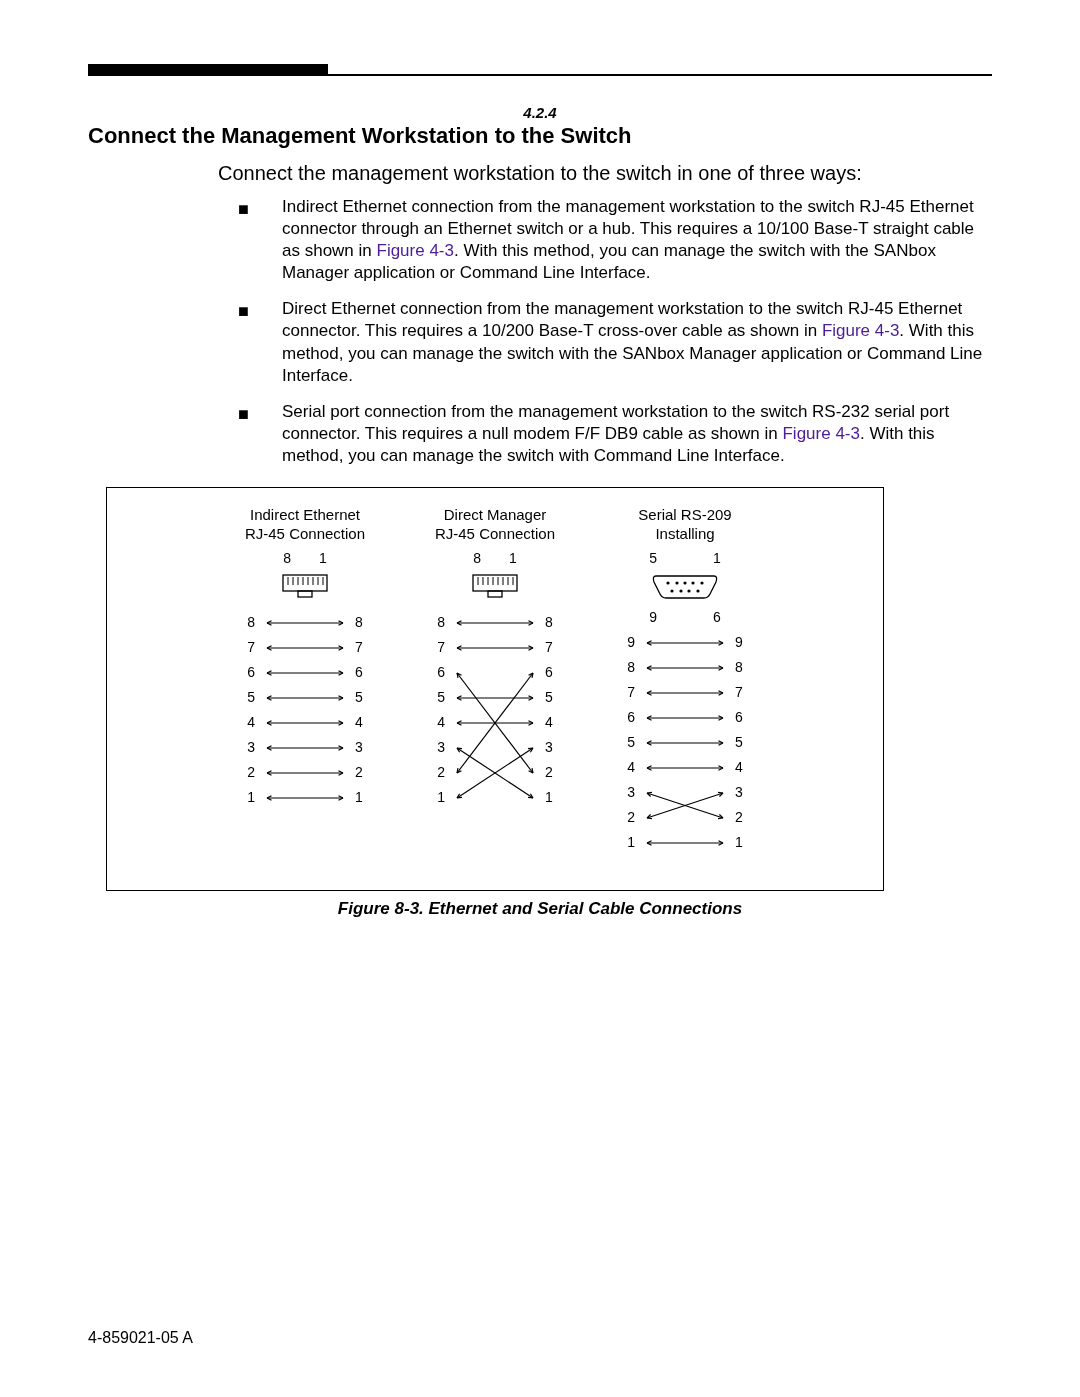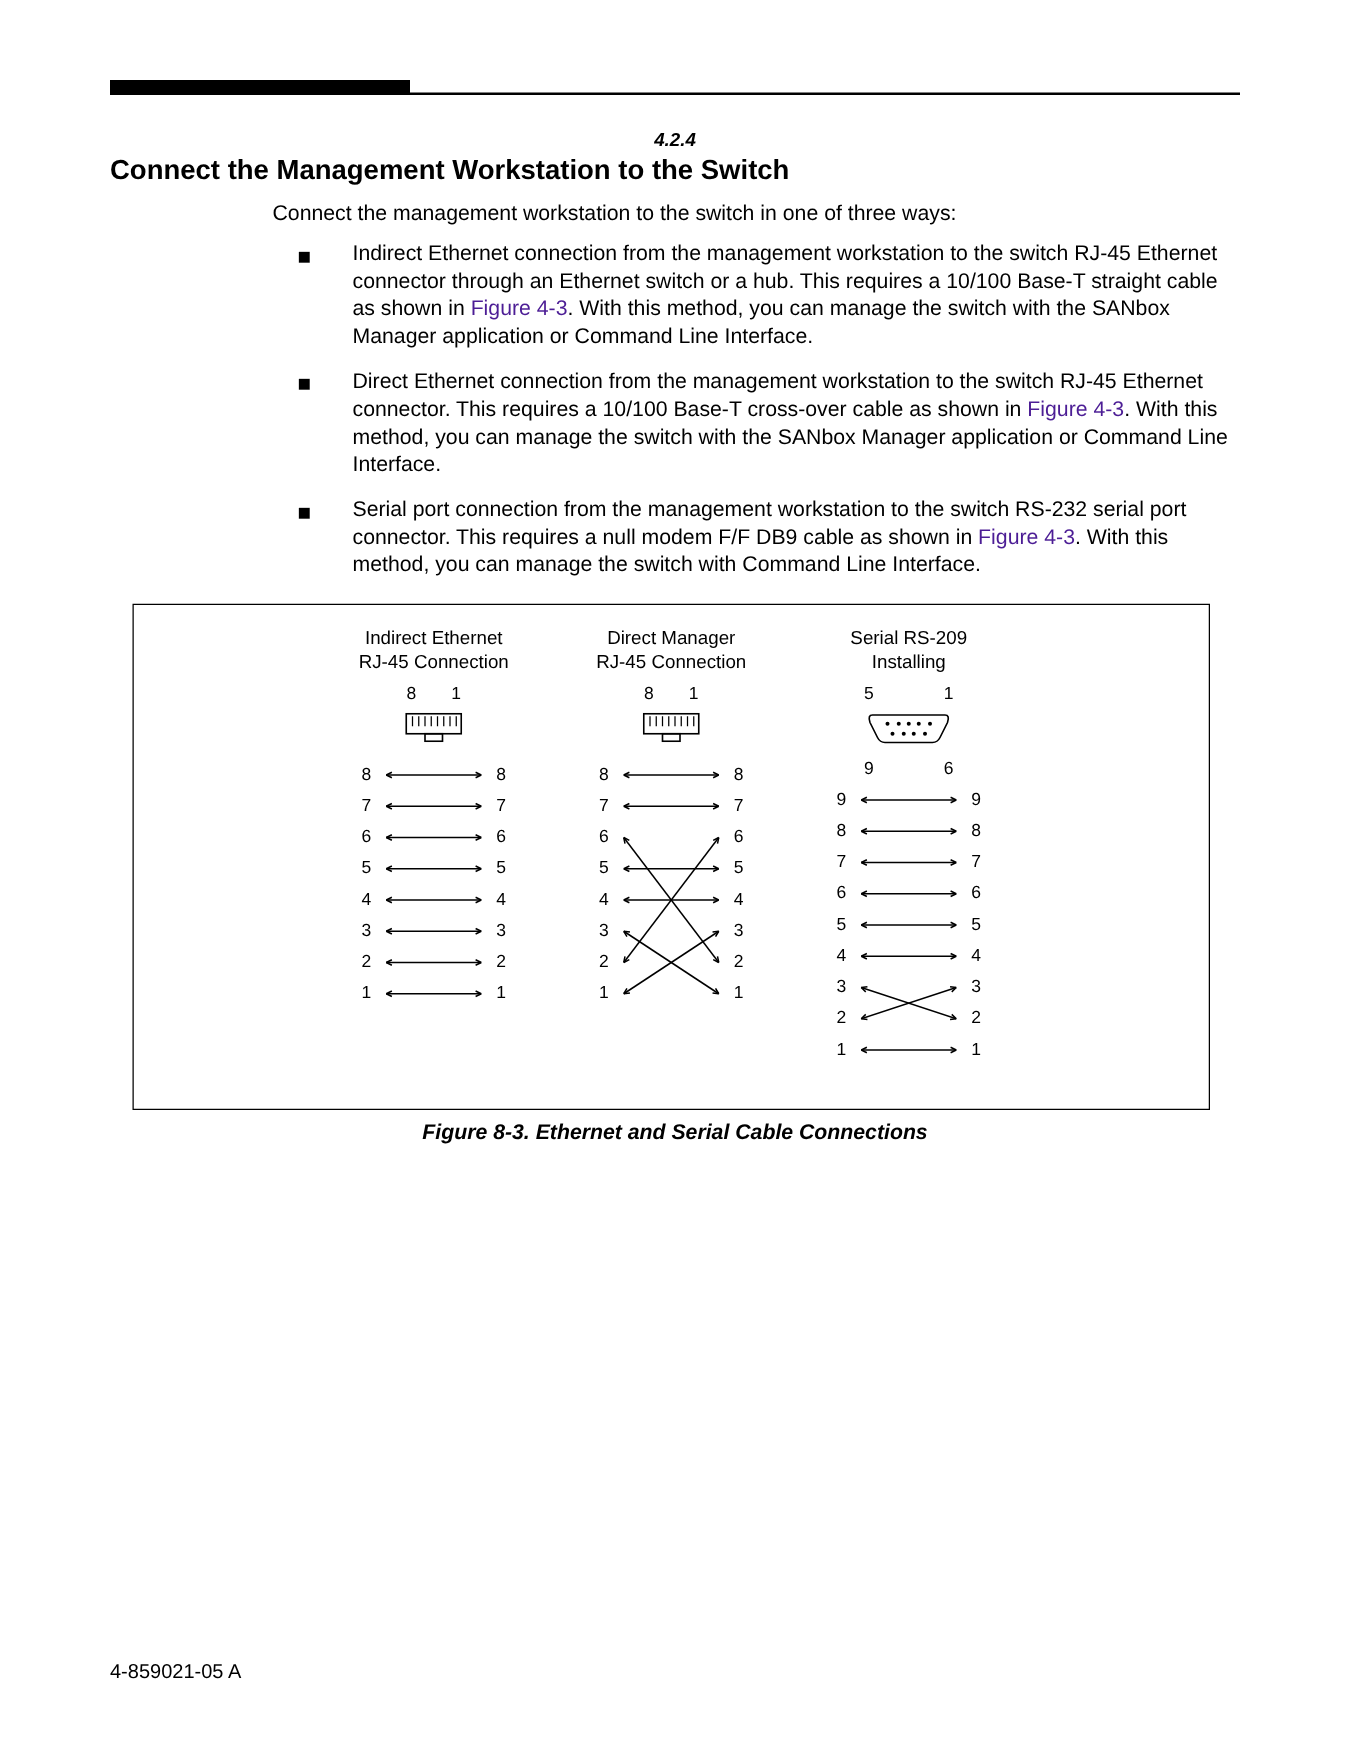--- a/index.html
+++ b/index.html
@@ -59,21 +59,21 @@
     font-weight: bold;
     font-style: italic;
     margin-top: 28px;
     text-align: center;
   }
   h2 {
     font-size: 22px;
     margin: 2px 0 6px 0;
   }
   .intro {
-    font-size: 17px;
+    font-size: 20px;
     margin-left: 130px;
     margin-bottom: 10px;
     line-height: 1.3;
     margin-top: 11px;
   }
   ul.bullets {
     list-style: none;
     padding: 0;
     margin: 0 0 0 150px;
   }
@@ -89,21 +89,21 @@
     position: absolute;
     left: 0;
     top: 2px;
     font-size: 18px;
   }
   .xref { color: #4c1d95; }
   .figure-box {
     border: 1.5px solid #000;
     margin: 20px 0 8px 18px;
     padding: 18px 20px 24px 20px;
-    width: 862px;
+    width: 778px;
     box-sizing: border-box;
   }
   .fig-caption {
     text-align: center;
     font-style: italic;
     font-weight: bold;
     font-size: 17px;
     margin-top: 6px;
   }
   .footer {
@@ -150,21 +150,21 @@
   <div class="sec-num">4.2.4</div>
   <h2>Connect the Management Workstation to the Switch</h2>
 
   <div class="intro">Connect the management workstation to the switch in one of three ways:</div>
 
   <ul class="bullets">
     <li>
       <span>Indirect Ethernet connection from the management workstation to the switch RJ-45 Ethernet connector through an Ethernet switch or a hub. This requires a 10/100 Base-T straight cable as shown in </span><span class="xref">Figure 4-3</span><span>. With this method, you can manage the switch with the SANbox Manager application or Command Line Interface.</span>
     </li>
     <li>
-      <span>Direct Ethernet connection from the management workstation to the switch RJ-45 Ethernet connector. This requires a 10/100 Base-T cross-over cable as shown in </span><span class="xref">Figure 4-3</span><span>. With this method, you can manage the switch with the SANbox Manager application or Command Line Interface.</span>
+      <span>Direct Ethernet connection from the management workstation to the switch RJ-45 Ethernet connector. This requires a 10/200 Base-T cross-over cable as shown in </span><span class="xref">Figure 4-3</span><span>. With this method, you can manage the switch with the SANbox Manager application or Command Line Interface.</span>
     </li>
     <li>
       <span>Serial port connection from the management workstation to the switch RS-232 serial port connector. This requires a null modem F/F DB9 cable as shown in </span><span class="xref">Figure 4-3</span><span>. With this method, you can manage the switch with Command Line Interface.</span>
     </li>
   </ul>
 
   <div class="figure-box">
     <div class="diagram-row">
 
       <div class="col">

